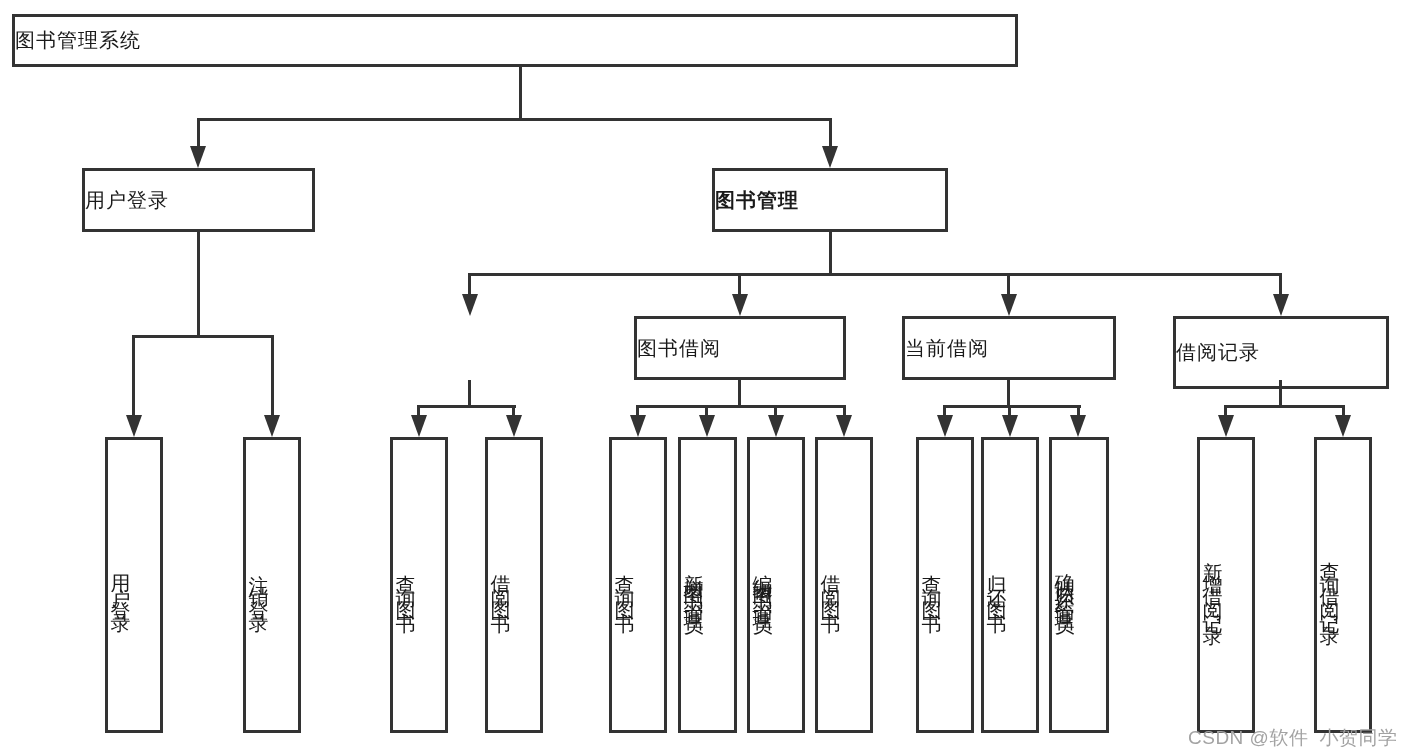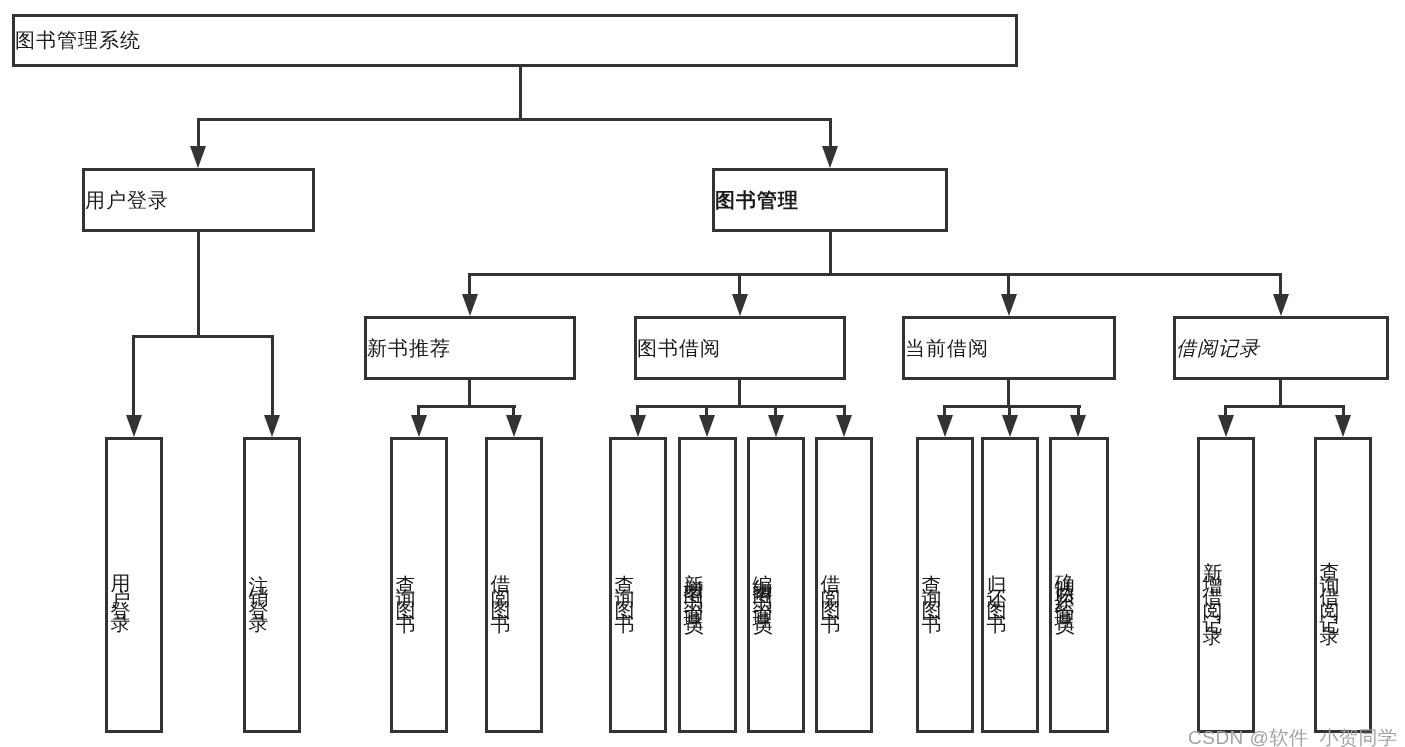--- a/index.html
+++ b/index.html
@@ -88,30 +88,27 @@
   <div class="hl" style="left:468px; top:273px; width:814px;"></div>
   <div class="vl" style="left:468px; top:273px; height:23px;"></div>
   <div class="arrow" style="left:462px; top:294px;"></div>
   <div class="vl" style="left:738px; top:273px; height:23px;"></div>
   <div class="arrow" style="left:732px; top:294px;"></div>
   <div class="vl" style="left:1007px; top:273px; height:23px;"></div>
   <div class="arrow" style="left:1001px; top:294px;"></div>
   <div class="vl" style="left:1279px; top:273px; height:23px;"></div>
   <div class="arrow" style="left:1273px; top:294px;"></div>
 
-  <div class="box hbox" style="left:364px; top:316px; width:212px; height:64px;">
-    <span>新书推荐</span>
-  </div>
   <div class="box hbox" style="left:902px; top:316px; width:214px; height:64px;">
     <span>当前借阅</span>
   </div>
   <div class="box hbox" style="left:634px; top:316px; width:212px; height:64px;">
     <span>图书借阅</span>
   </div>
-  <div class="box hbox" style="left:1173px; top:316px; width:216px; height:64px;font-style:italic;">
+  <div class="box hbox" style="left:1173px; top:316px; width:216px; height:73px;">
     <span>借阅记录</span>
   </div>
 
   <div class="vl" style="left:468px; top:380px; height:28px;"></div>
   <div class="hl" style="left:417px; top:405px; width:99px;"></div>
   <div class="vl" style="left:417px; top:405px; height:12px;"></div>
   <div class="arrow" style="left:411px; top:415px;"></div>
   <div class="vl" style="left:512px; top:405px; height:12px;"></div>
   <div class="arrow" style="left:506px; top:415px;"></div>
 

